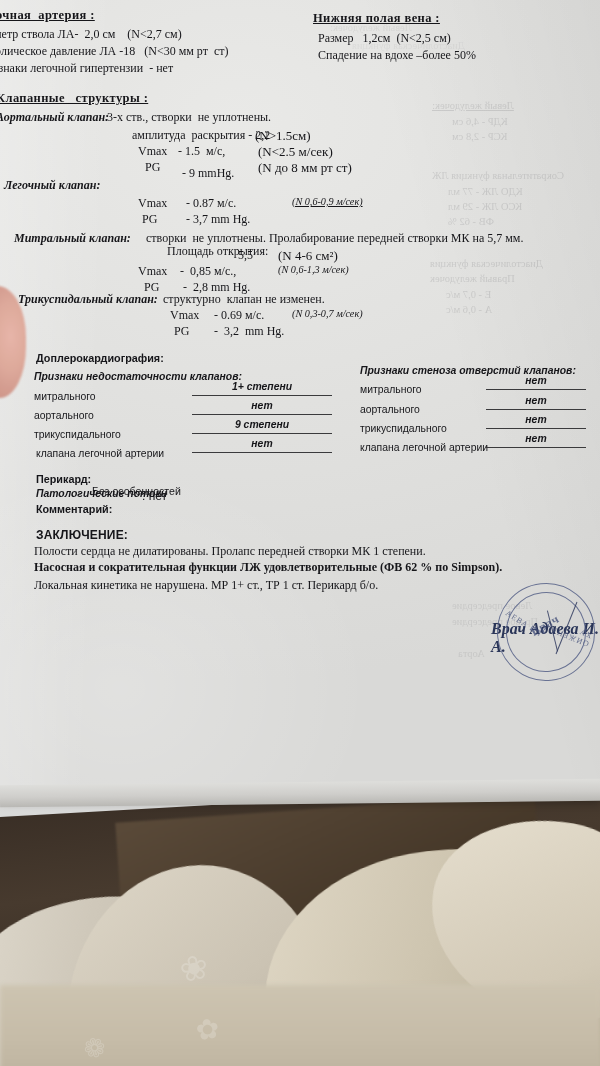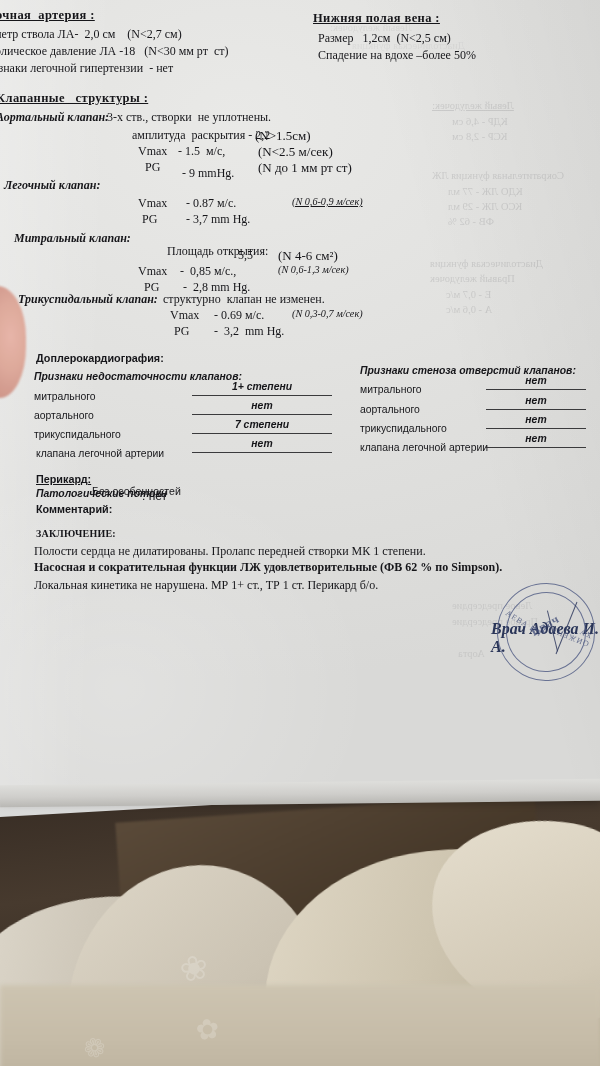--- a/index.html
+++ b/index.html
@@ -147,21 +147,21 @@
   .dop-title { font-family:"Liberation Sans","DejaVu Sans",sans-serif; font-weight:bold; font-size:10.8px; }
   .dop-sub   { font-family:"Liberation Sans","DejaVu Sans",sans-serif; font-weight:bold; font-style:italic; font-size:10.4px; }
   .dop-val   { font-family:"Liberation Sans","DejaVu Sans",sans-serif; font-weight:bold; font-style:italic; font-size:10.4px; text-align:center; }
 
   .rule {
     position: absolute;
     height: 0; border-top: 1px solid #3a3a3c;
   }
 
   
-  .concl-title { font-family:Liberation Serif, serif; font-weight:bold; font-size:10px; letter-spacing:.2px; }
+  .concl-title { font-family:Liberation Sans, sans-serif; font-weight:bold; font-size:12px; letter-spacing:.2px; }
   .concl-line  { font-family:"Liberation Serif","DejaVu Serif",serif; font-size:12px; }
 
   
   .sig {
     position: absolute;
     font-family: "Liberation Serif","DejaVu Serif",serif;
     font-style: italic; font-weight: bold;
     font-size: 16px;
     color: #2a3558;
   }
@@ -268,30 +268,31 @@
 
     <div class="ln serif b i body12" style="left:-4px; top:110px;">Аортальный клапан:</div>
     <div class="ln body12" style="left:107px; top:110px;">3-х ств., створки  не уплотнены.</div>
     <div class="ln body12" style="left:132px; top:128px;">амплитуда  раскрытия - 2,2</div>
     <div class="ln body11" style="left:255px; top:128px;">(N&gt;1.5см)</div>
     <div class="ln body12" style="left:138px; top:144px;">Vmax</div>
     <div class="ln body12" style="left:178px; top:144px;">- 1.5  м/с,</div>
     <div class="ln body11" style="left:258px; top:144px;">(N&lt;2.5 м/сек)</div>
     <div class="ln body12" style="left:145px; top:160px;">PG</div>
     <div class="ln body12" style="left:182px; top:166px;">- 9 mmHg.</div>
-    <div class="ln body11" style="left:258px; top:160px;">(N до 1 мм рт ст)</div>
+    <div class="ln body11" style="left:258px; top:160px;">(N до 8 мм рт ст)</div>
 
     <div class="ln serif b i body12" style="left:4px; top:178px;">Легочный клапан:</div>
     <div class="ln body12" style="left:138px; top:196px;">Vmax</div>
     <div class="ln body12" style="left:186px; top:196px;">- 0.87 м/с.</div>
     <div class="ln norm" style="left:292px; top:196px;text-decoration:underline;">(N 0,6-0,9 м/сек)</div>
     <div class="ln body12" style="left:142px; top:212px;">PG</div>
     <div class="ln body12" style="left:186px; top:212px;">- 3,7 mm Hg.</div>
 
     <div class="ln serif b i body12" style="left:14px; top:231px;">Митральный клапан:</div>
+    <div class="ln body12" style="left:146px; top:231px;">створки  не уплотнены. Пролабирование передней створки МК на 5,7 мм.</div>
     <div class="ln body12" style="left:140px; top:244px;margin-left:27px;">Площадь открытия:</div>
     <div class="ln body12" style="left:238px; top:248px;">5,5</div>
     <div class="ln body11" style="left:278px; top:248px;">(N 4-6 см²)</div>
     <div class="ln body12" style="left:138px; top:264px;">Vmax</div>
     <div class="ln body12" style="left:180px; top:264px;">-  0,85 м/с.,</div>
     <div class="ln norm" style="left:278px; top:264px;">(N 0,6-1,3 м/сек)</div>
     <div class="ln body12" style="left:144px; top:280px;">PG</div>
     <div class="ln body12" style="left:183px; top:280px;">-  2,8 mm Hg.</div>
 
     <div class="ln serif b i body12" style="left:18px; top:292px;">Трикуспидальный клапан:</div>
@@ -307,21 +308,21 @@
     <div class="ln dop-sub" style="left:34px; top:371px;">Признаки недостаточности клапанов:</div>
     <div class="ln dop" style="left:34px; top:391px;">митрального</div>
     <div class="dop-val" style="position:absolute; left:192px; top:381px; width:140px;">1+ степени</div>
     <div class="rule" style="left:192px; top:395px; width:140px;"></div>
 
     <div class="ln dop" style="left:34px; top:410px;">аортального</div>
     <div class="dop-val" style="position:absolute; left:192px; top:400px; width:140px;">нет</div>
     <div class="rule" style="left:192px; top:414px; width:140px;"></div>
 
     <div class="ln dop" style="left:34px; top:429px;">трикуспидального</div>
-    <div class="dop-val" style="position:absolute; left:192px; top:419px; width:140px;">7 степени</div>
+    <div class="dop-val" style="position:absolute; left:192px; top:419px; width:140px;">9 степени</div>
     <div class="rule" style="left:192px; top:433px; width:140px;"></div>
 
     <div class="ln dop" style="left:36px; top:448px;">клапана легочной артерии</div>
     <div class="dop-val" style="position:absolute; left:192px; top:438px; width:140px;">нет</div>
     <div class="rule" style="left:192px; top:452px; width:140px;"></div>
 
     <div class="ln dop-sub" style="left:360px; top:365px;">Признаки стеноза отверстий клапанов:</div>
     <div class="ln dop" style="left:360px; top:384px;">митрального</div>
     <div class="dop-val" style="position:absolute; left:486px; top:375px; width:100px;">нет</div>
     <div class="rule" style="left:486px; top:389px; width:100px;"></div>
@@ -331,21 +332,21 @@
     <div class="rule" style="left:486px; top:409px; width:100px;"></div>
 
     <div class="ln dop" style="left:360px; top:423px;">трикуспидального</div>
     <div class="dop-val" style="position:absolute; left:486px; top:414px; width:100px;">нет</div>
     <div class="rule" style="left:486px; top:428px; width:100px;"></div>
 
     <div class="ln dop" style="left:360px; top:442px;">клапана легочной артерии</div>
     <div class="dop-val" style="position:absolute; left:486px; top:433px; width:100px;">нет</div>
     <div class="rule" style="left:486px; top:447px; width:100px;"></div>
 
-    <div class="ln dop-title" style="left:36px; top:473px;text-decoration:underline;">Перикард:</div>
+    <div class="ln dop-title" style="left:36px; top:473px;">Перикард:</div>
     <div class="ln dop" style="left:92px; top:474px; font-size:10.6px;margin-top:11px;">Без особенностей</div>
 
     <div class="ln dop-sub" style="left:36px; top:488px;">Патологические потоки</div>
     <div class="ln dop" style="left:142px; top:489px; font-size:12px;">: нет</div>
 
     <div class="ln dop-title" style="left:36px; top:503px;">Комментарий:</div>
     <div class="ln dop" style="left:110px; top:504px; font-size:10.6px;"></div>
 
     <div class="ln concl-title" style="left:36px; top:528px;">ЗАКЛЮЧЕНИЕ:</div>
     <div class="ln concl-line" style="left:34px; top:544px;">Полости сердца не дилатированы. Пролапс передней створки МК 1 степени.</div>

